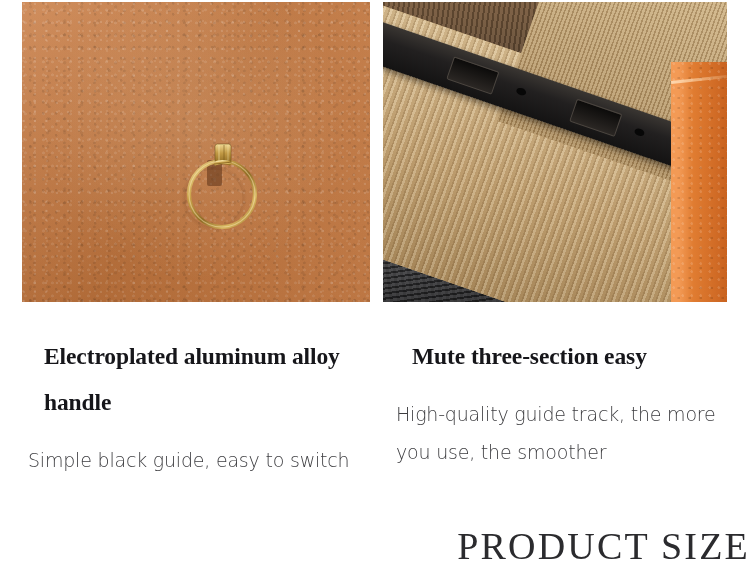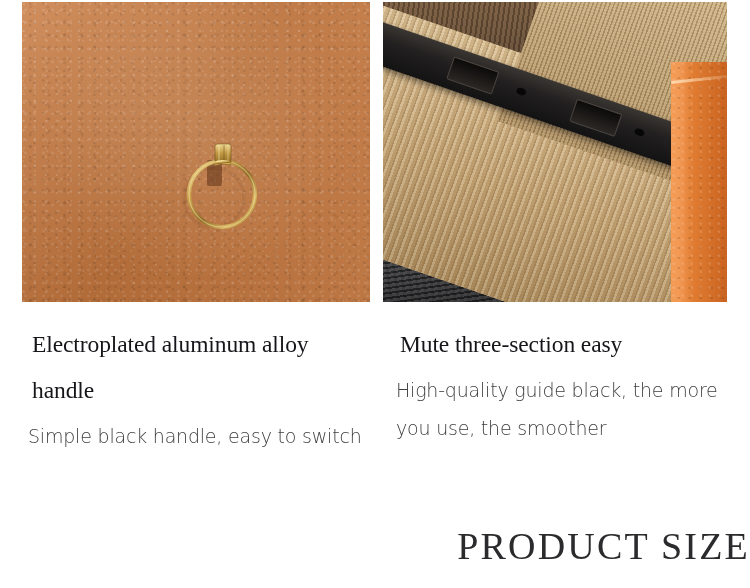--- a/index.html
+++ b/index.html
@@ -206,26 +206,26 @@
   }
   .col {
     position: absolute;
     top: 0;
   }
   .col-left  { left: 28px;  width: 340px; }
   .col-right { left: 396px; width: 340px; }
 
   .feature-title {
     font-family: "Liberation Serif", "DejaVu Serif", serif;
-    font-weight: 400;
+    font-weight: 700;
     font-size: 23.5px;
     line-height: 46px;
     color: #16161a;
     letter-spacing: -0.1px;
-    margin: 4px;
+    margin: 16px;
     padding-top: 12px;
   }
   .col-right .feature-title { padding-top: 12px; }
 
   .feature-desc {
     font-family: "DejaVu Sans", "Liberation Sans", sans-serif;
     font-weight: 300;
     font-size: 19px;
     line-height: 38px;
     color: #3d3d40;
@@ -315,25 +315,25 @@
         <div class="leg-post"></div>
       </div>
     </div>
 
   </div>
 
   <div class="text-row">
 
     <div class="col col-left">
       <p class="feature-title">Electroplated aluminum alloy handle</p>
-      <p class="feature-desc">Simple black handle, easy to switch</p>
+      <p class="feature-desc">Simple black guide, easy to switch</p>
     </div>
 
     <div class="col col-right">
       <p class="feature-title">Mute three-section easy</p>
-      <p class="feature-desc">High-quality guide black, the more you use, the smoother</p>
+      <p class="feature-desc">High-quality guide track, the more you use, the smoother</p>
     </div>
 
   </div>
 
   <div class="section-heading">PRODUCT SIZE</div>
 
 </div>
 
 </body></html>

